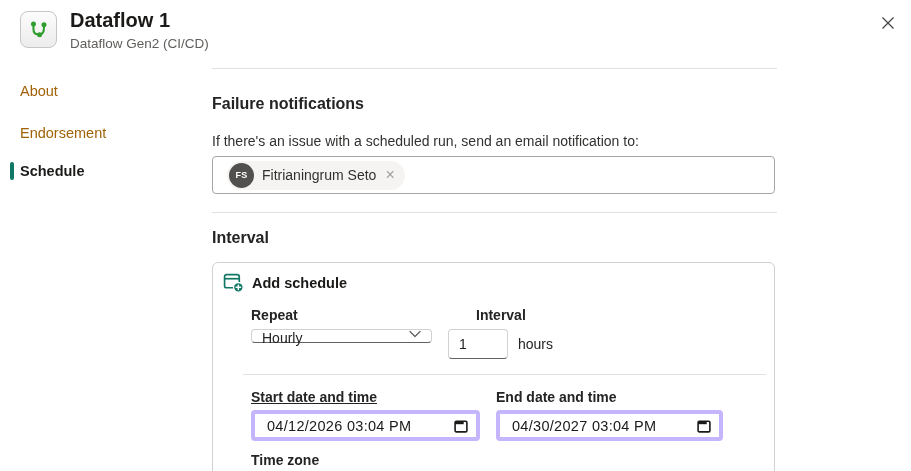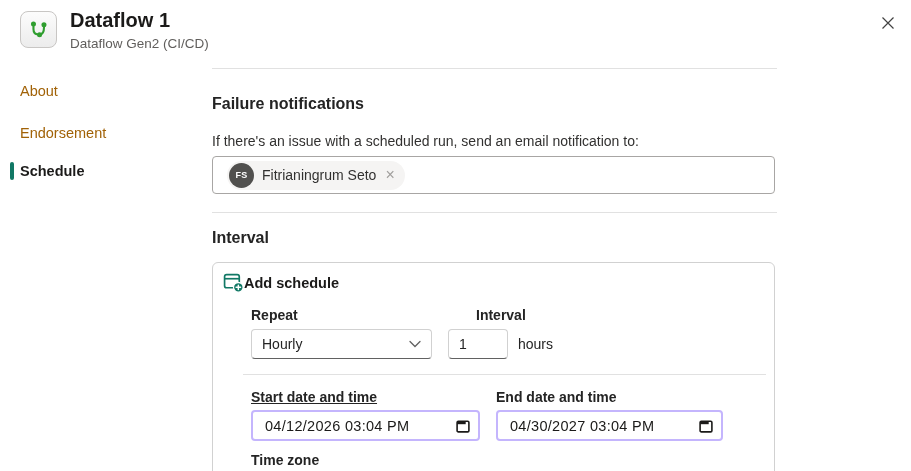--- a/index.html
+++ b/index.html
@@ -55,43 +55,43 @@
     letter-spacing:.3px;
   }
   .chip-name { margin-left:8px; font-size:14px; color:#323130; }
   .chip-x { margin-left:9px; font-size:16px; color:#a19f9d; cursor:pointer; line-height:1; }
   
   .card {
     position:absolute; left:212px; top:262px; width:563px; height:240px;
     border:1px solid #d1d1d1; border-radius:6px; background:#fff;
   }
   .add-row { position:absolute; left:10px; top:9px; display:flex; align-items:center; cursor:pointer; }
-  .add-row .lbl { margin-left:0; font-size:14.5px; font-weight:bold; color:#1b1a19; }
+  .add-row .lbl { margin-left:8px; font-size:14.5px; font-weight:bold; color:#1b1a19; }
   .fld-label { position:absolute; font-size:14px; font-weight:bold; color:#242424; }
   #lbl-repeat { left:38px; top:44px; }
   #lbl-interval { left:235px; top:44px;padding-left:28px; }
   #lbl-start { left:38px; top:126px;text-decoration:underline; }
   #lbl-end { left:283px; top:126px; }
   #lbl-tz { left:38px; top:189px; }
   .dropdown {
-    position:absolute; left:38px; top:66px; width:181px; height:30px;
+    position:absolute; left:38px; top:66px; width:181px; height:14px;
     border:1px solid #d1d1d1; border-bottom:1px solid #616161; border-radius:4px;
-    display:flex; align-items:center; justify-content:space-between;
+    display:flex; align-items:flex-start; justify-content:space-between;
     padding:0 10px; font-size:14px; color:#242424; cursor:pointer; background:#fff;
   }
   .num-input {
     position:absolute; left:235px; top:66px; width:60px; height:30px;
     border:1px solid #d1d1d1; border-bottom:1px solid #616161; border-radius:4px;
     padding:0 10px; font-size:14px; color:#242424; background:#fff;
     font-family:"Liberation Sans", sans-serif;
   }
   .unit { position:absolute; left:305px; top:73px; font-size:14px; color:#242424; }
   .card-div { position:absolute; left:30px; right:8px; top:111px; height:1px; background:#e1e1e1; }
   .dt-wrap {
-    position:absolute; top:147px; height:31px; border:2px solid #c4b5fd; border-radius:4px;
+    position:absolute; top:147px; height:31px; border:4px solid #c4b5fd; border-radius:4px;
     background:#fff; display:flex; align-items:center; padding:0 8px 0 12px;
   }
   #dt-start { left:38px; width:229px; }
   #dt-end   { left:283px; width:227px; }
   .dt-wrap input {
     border:none; outline:none; flex:1; min-width:0; font-size:14.5px; color:#1b1a19;
     font-family:"Liberation Sans", sans-serif; background:transparent; letter-spacing:.3px;
   }
   .cal-btn { border:none; background:none; padding:0; margin-left:4px; cursor:pointer; display:flex; }
 </style>

